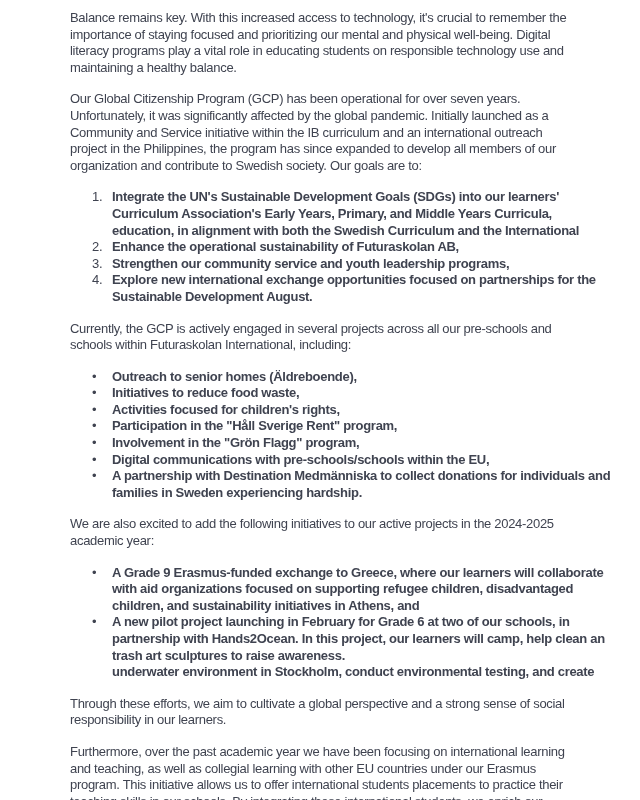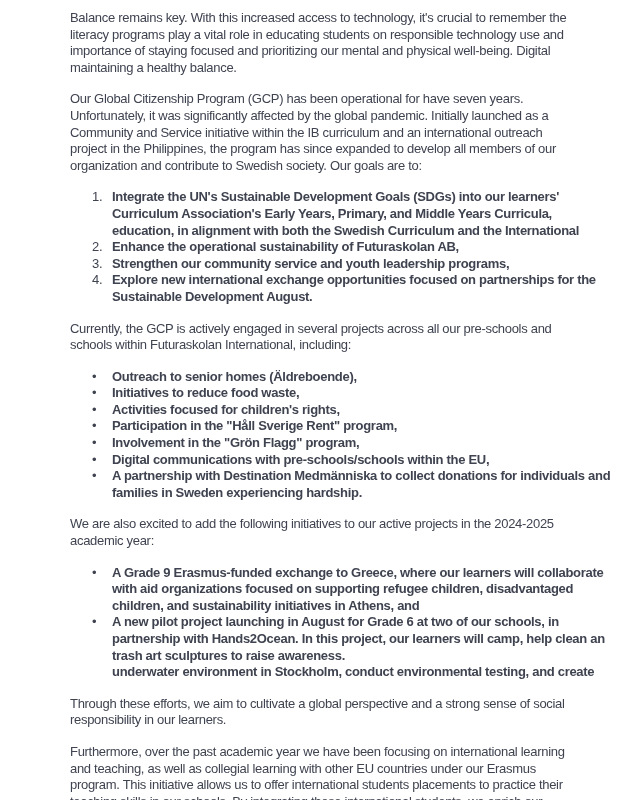--- a/index.html
+++ b/index.html
@@ -28,27 +28,27 @@
   }
   .li .li-lines { flex: 0 1 auto; font-weight: bold; }
 </style>
 </head>
 <body>
 
 <div class="page">
 
   <div class="block">
     <div class="line">Balance remains key. With this increased access to technology, it's crucial to remember the</div>
+    <div class="line">importance of staying focused and prioritizing our mental and physical well-being. Digital</div>
     <div class="line">literacy programs play a vital role in educating students on responsible technology use and</div>
-    <div class="line">importance of staying focused and prioritizing our mental and physical well-being. Digital</div>
     <div class="line">maintaining a healthy balance.</div>
   </div>
 
   <div class="block">
-    <div class="line">Our Global Citizenship Program (GCP) has been operational for have seven years.</div>
+    <div class="line">Our Global Citizenship Program (GCP) has been operational for over seven years.</div>
     <div class="line">Unfortunately, it was significantly affected by the global pandemic. Initially launched as a</div>
     <div class="line">Community and Service initiative within the IB curriculum and an international outreach</div>
     <div class="line">project in the Philippines, the program has since expanded to develop all members of our</div>
     <div class="line">organization and contribute to Swedish society. Our goals are to:</div>
   </div>
 
   <div class="block">
     <div class="li">
       <span class="marker">1.</span>
       <div class="li-lines">
@@ -139,21 +139,21 @@
       <span class="marker">•</span>
       <div class="li-lines">
         <div class="line">A Grade 9 Erasmus-funded exchange to Greece, where our learners will collaborate</div>
         <div class="line">with aid organizations focused on supporting refugee children, disadvantaged</div>
         <div class="line">children, and sustainability initiatives in Athens, and</div>
       </div>
     </div>
     <div class="li">
       <span class="marker">•</span>
       <div class="li-lines">
-        <div class="line">A new pilot project launching in August for Grade 6 at two of our schools, in</div>
+        <div class="line">A new pilot project launching in February for Grade 6 at two of our schools, in</div>
         <div class="line">partnership with Hands2Ocean. In this project, our learners will camp, help clean an</div>
         <div class="line">trash art sculptures to raise awareness.</div>
         <div class="line">underwater environment in Stockholm, conduct environmental testing, and create</div>
       </div>
     </div>
   </div>
 
   <div class="block">
     <div class="line">Through these efforts, we aim to cultivate a global perspective and a strong sense of social</div>
     <div class="line">responsibility in our learners.</div>

